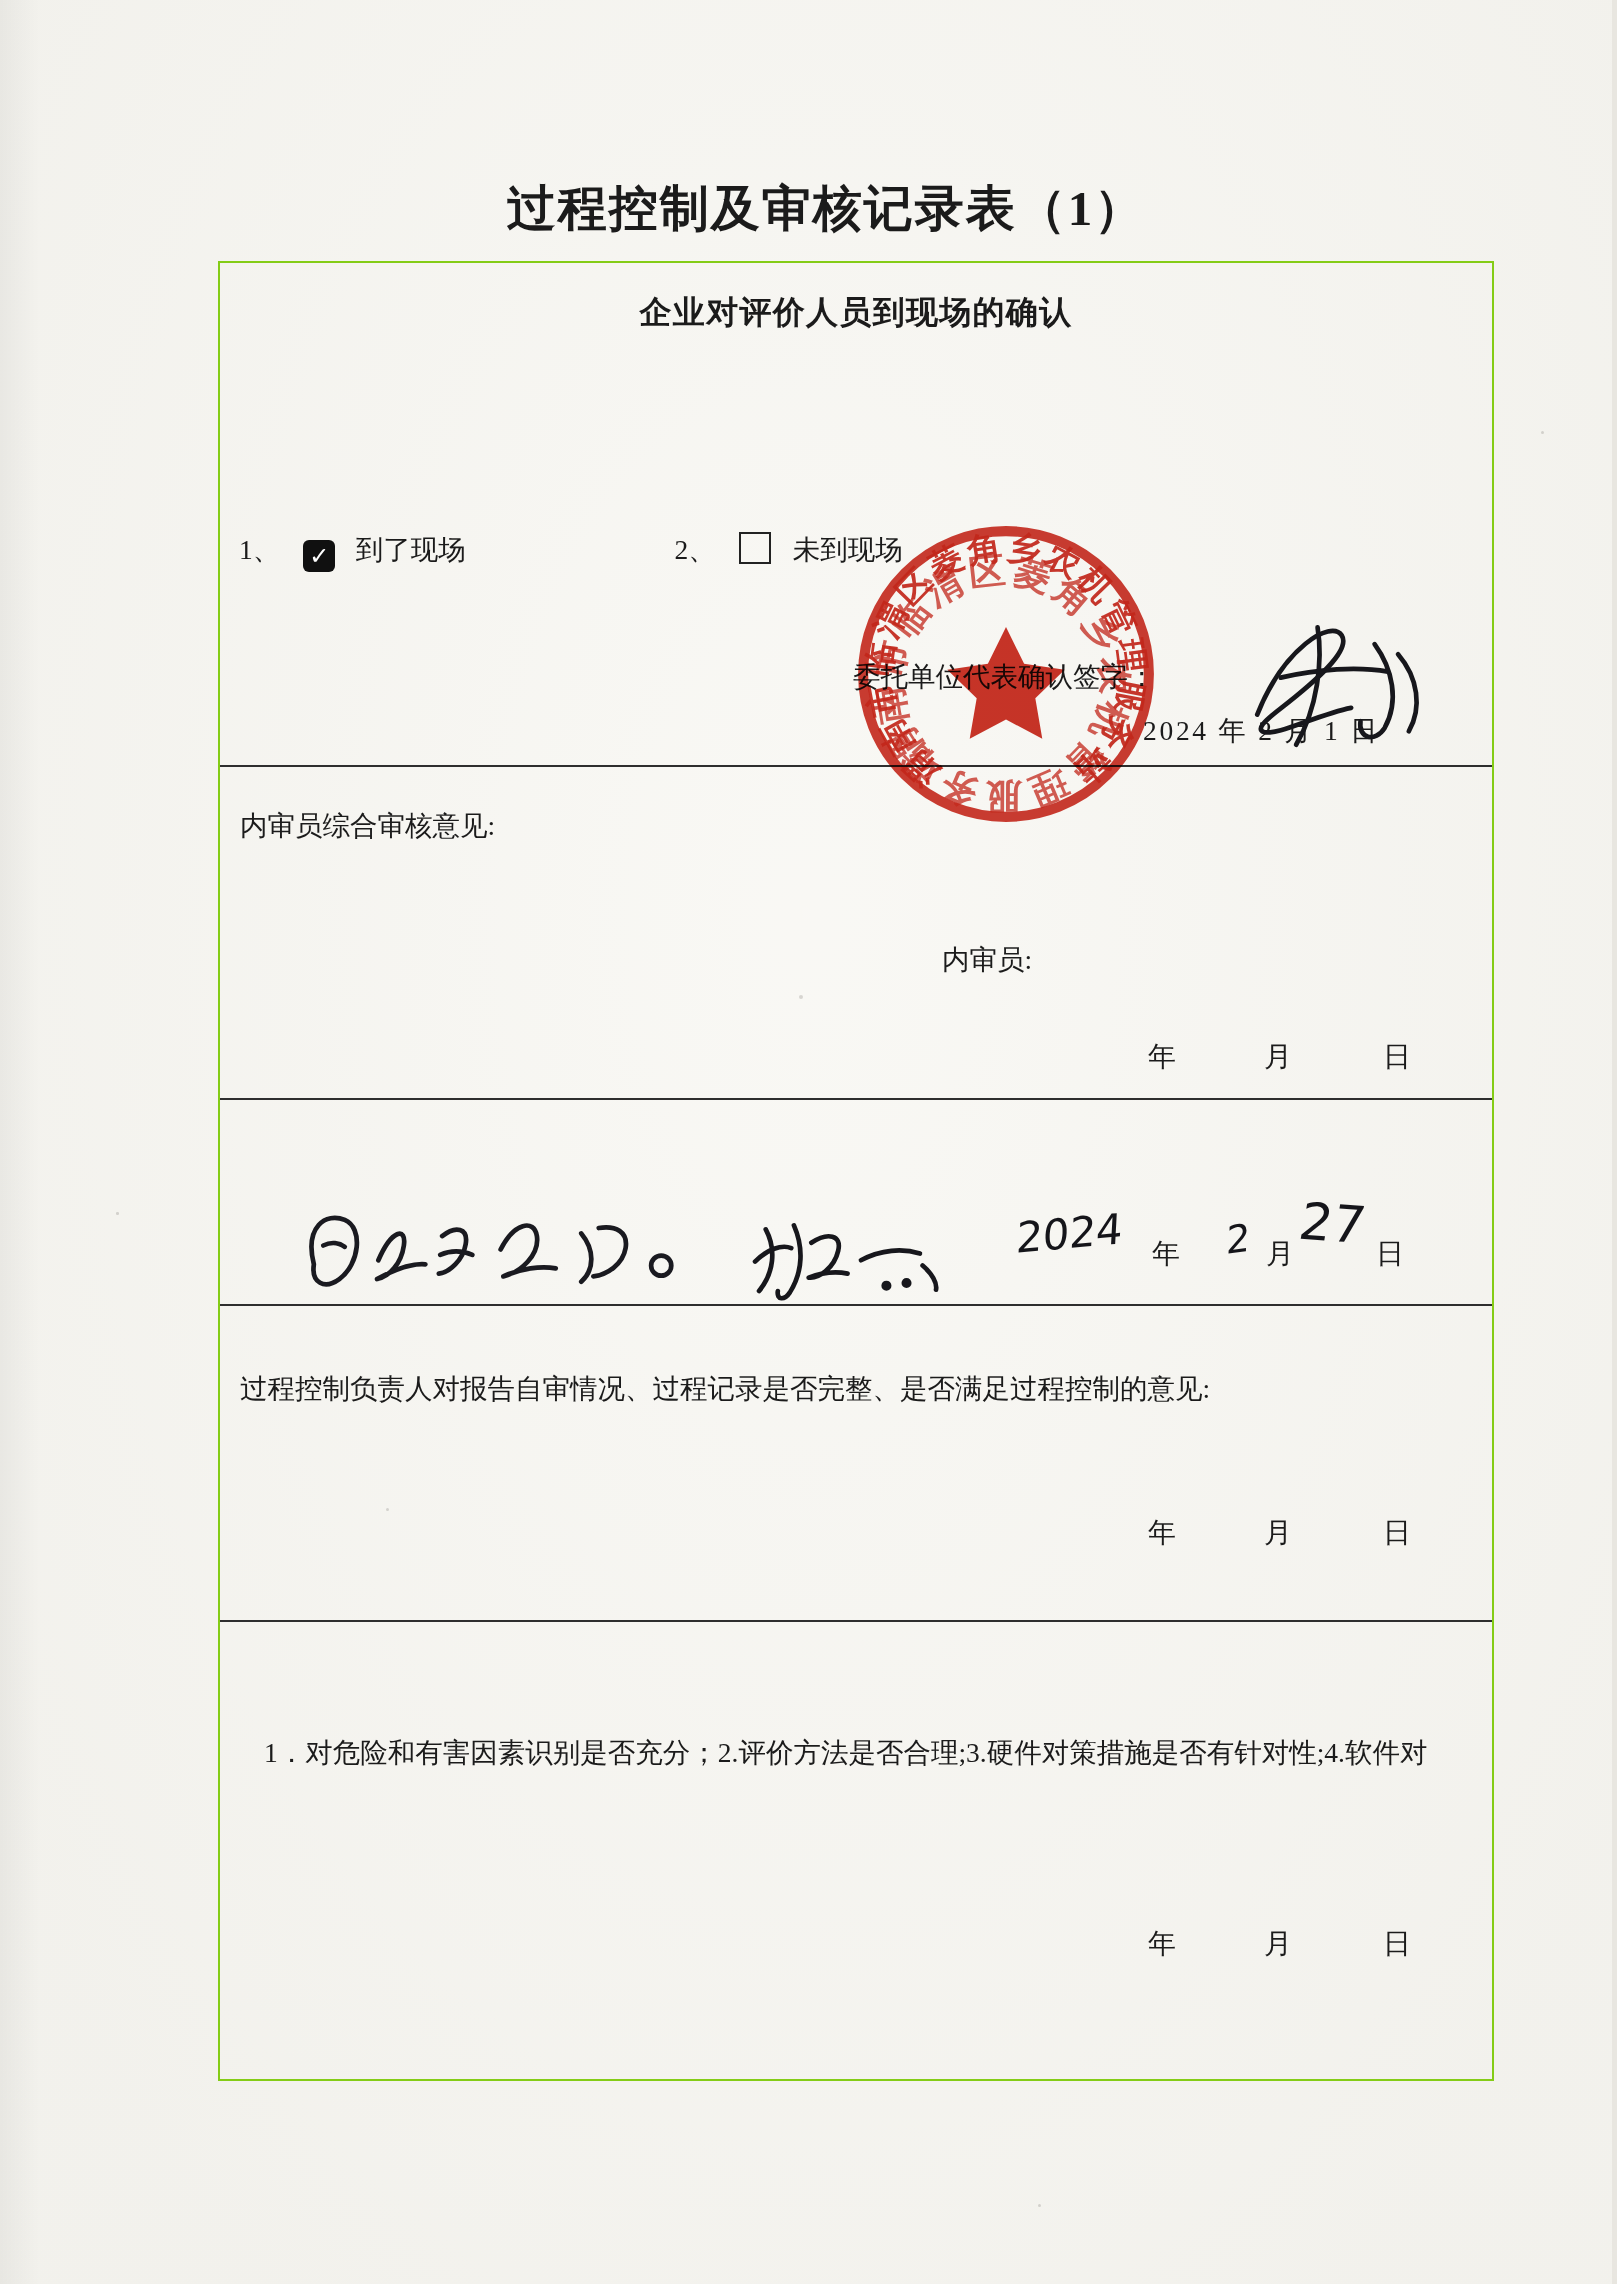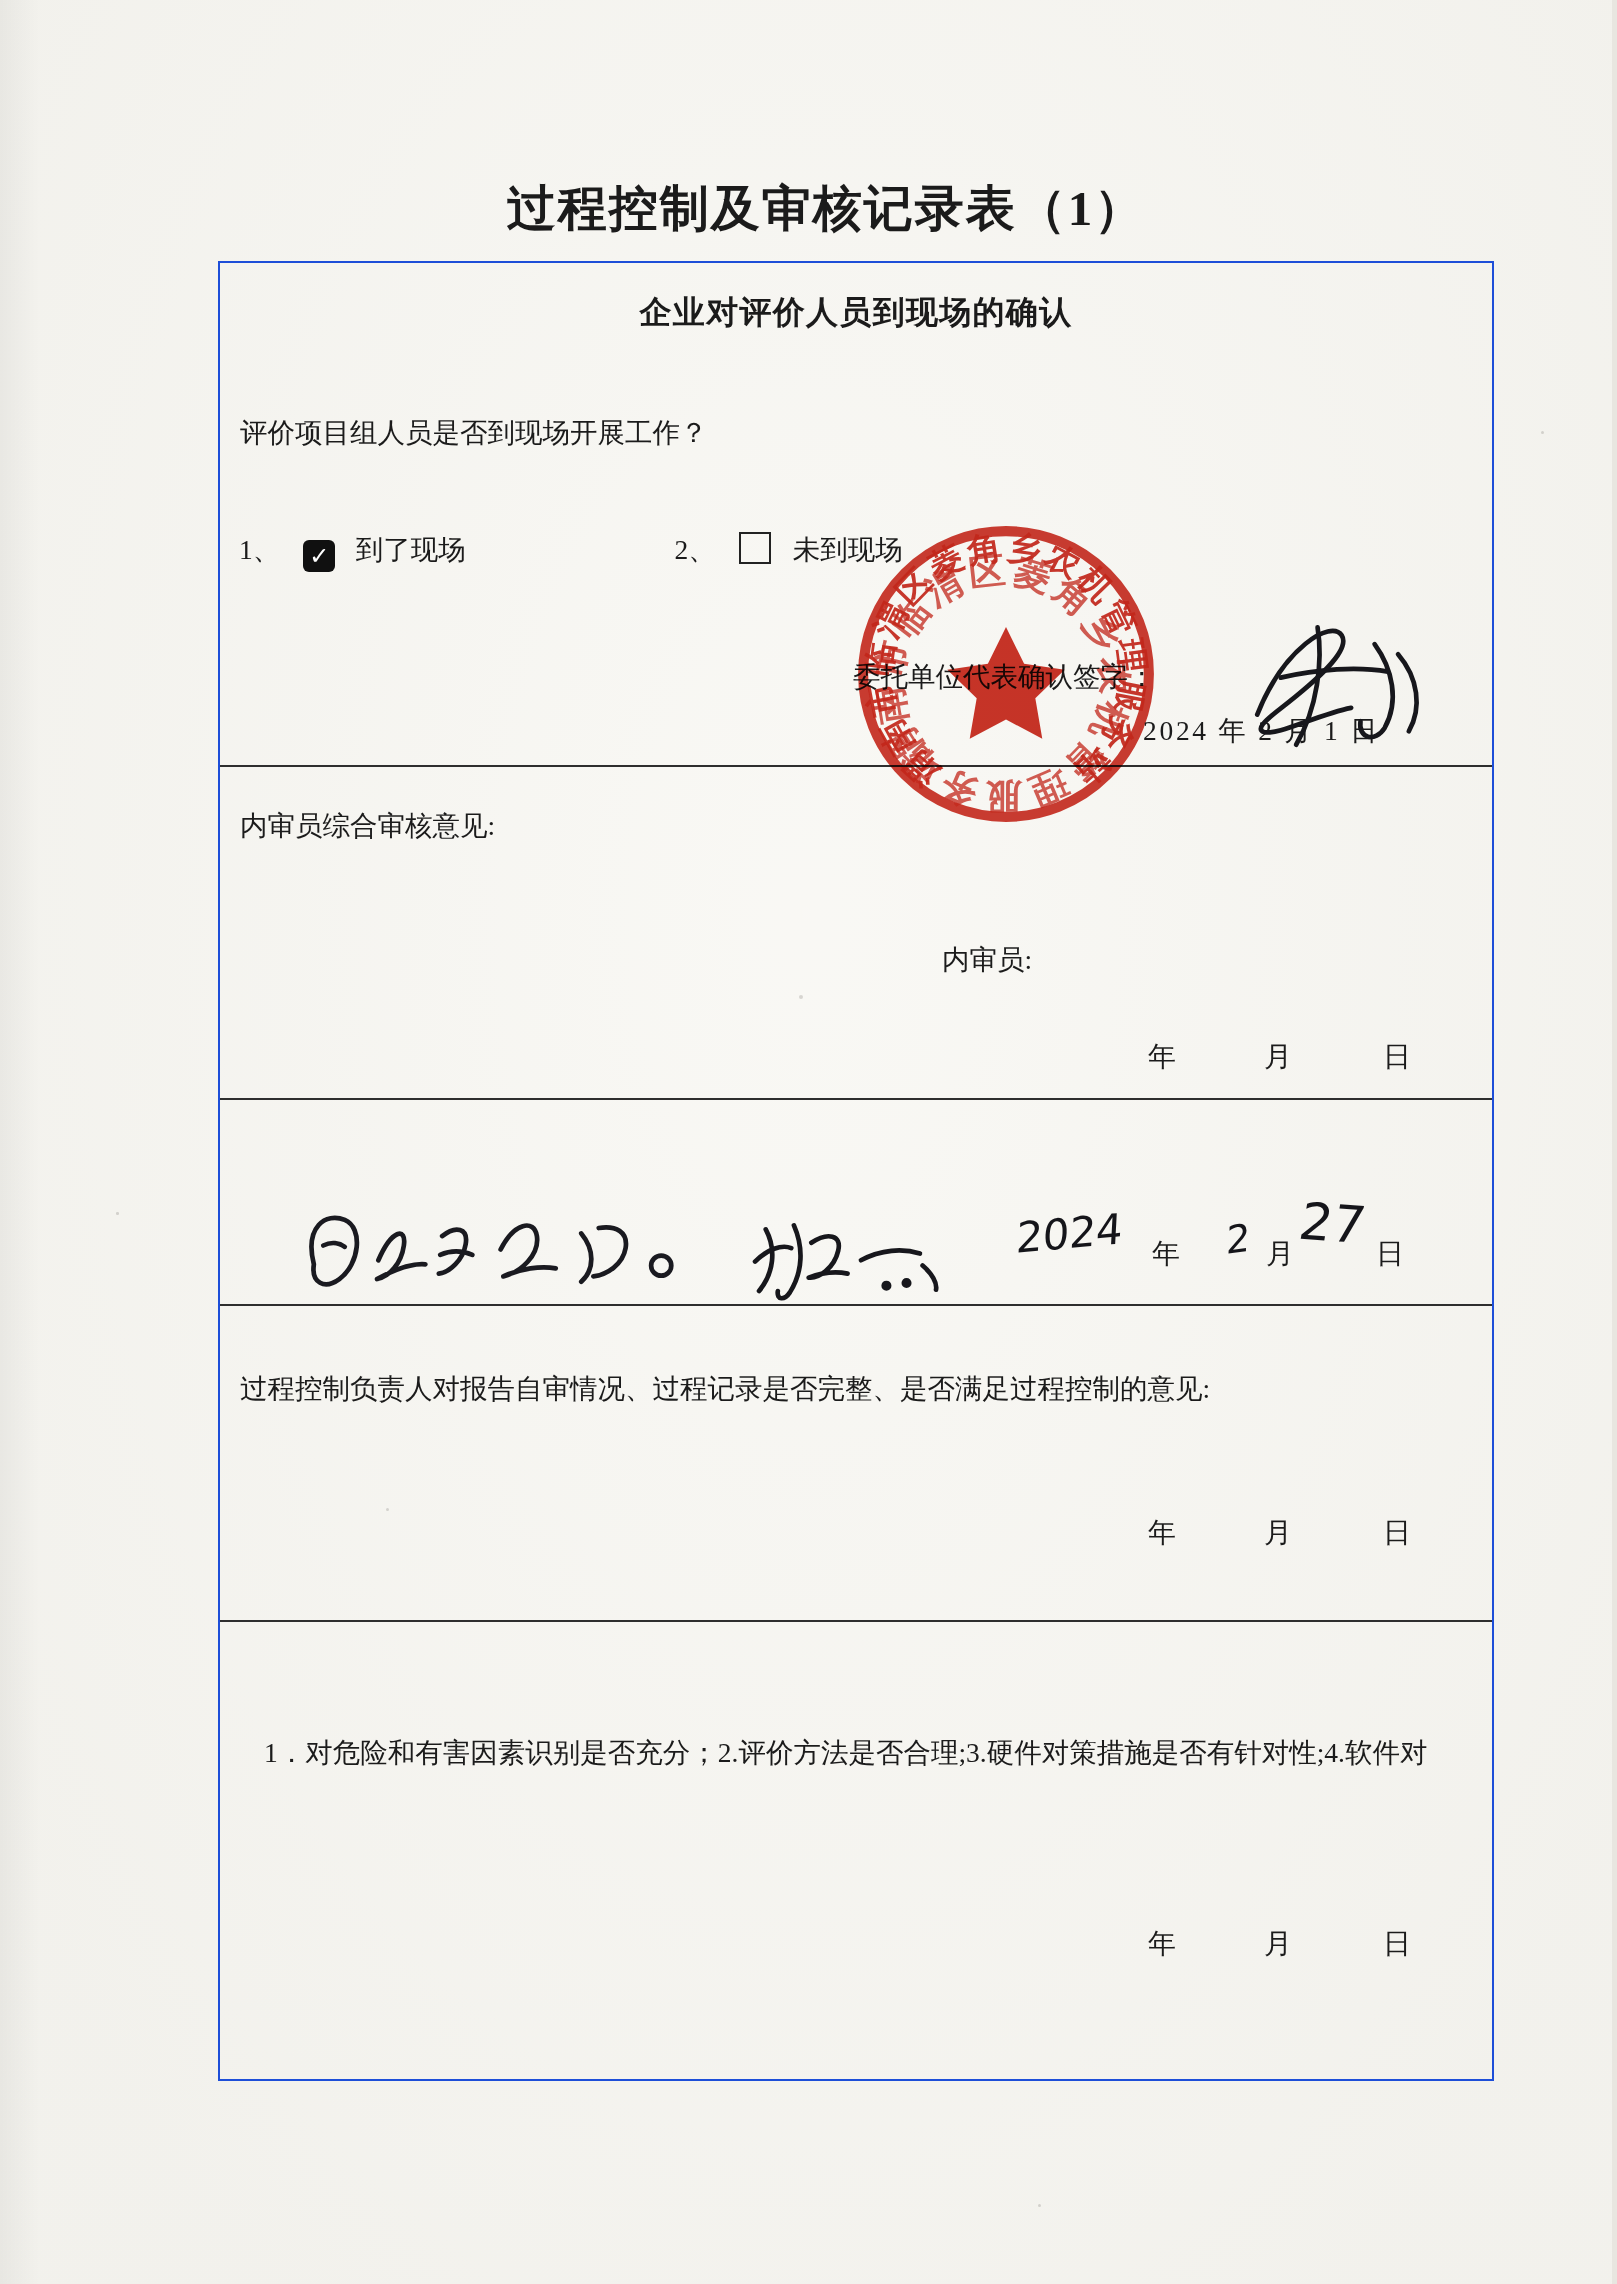--- a/index.html
+++ b/index.html
@@ -14,21 +14,21 @@
     background:
       linear-gradient(90deg, rgba(0,0,0,0.045), rgba(0,0,0,0) 40px),
       radial-gradient(ellipse at 50% 40%, rgba(255,255,255,0.25), rgba(0,0,0,0.02) 85%);
   }
   .doc-title{
     position:absolute;left:188px;top:176px;width:1276px;
     text-align:center;font-size:49px;font-weight:700;letter-spacing:2px;
   }
   .form-table{
     position:absolute;left:218px;top:261px;width:1272px;height:1816px;
-    border:2px solid #1d4ed8;
+    border:2px solid #84cc16;
   }
   .divider{position:absolute;left:0;right:0;height:2px;background:#2e2e2e;}
   .lbl{position:absolute;font-size:27.5px;line-height:1.35;white-space:nowrap;}
   .wraplbl{white-space:normal;margin-left:24px;}
   .sec-header{
     position:absolute;left:0;right:0;top:28px;text-align:center;
     font-size:32px;font-weight:700;letter-spacing:1.3px;
   }
   .cb-row{position:absolute;top:269px;left:19px;font-size:27.5px;}
   .cb{display:inline-block;vertical-align:-5.4px;}
@@ -62,21 +62,20 @@
 
   <div class="form-table">
 
     <div class="divider" style="top:502px;"></div>
     <div class="divider" style="top:835px;"></div>
     <div class="divider" style="top:1041px;"></div>
     <div class="divider" style="top:1357px;"></div>
 
     <div class="sec-header">企业对评价人员到现场的确认</div>
 
-    <div class="lbl" style="left:20px;top:151px;">评价项目组人员是否到现场开展工作？</div>
 
     <div class="cb-row">
       <span>1、</span>
       <span style="display:inline-block;width:9.4px;"></span>
       <span class="cb cb-checked">✓</span>
       <span style="display:inline-block;width:6.7px;"></span>
       <span>到了现场</span>
       <span style="display:inline-block;width:195px;"></span>
       <span>2、</span>
       <span style="display:inline-block;width:9.4px;"></span>

